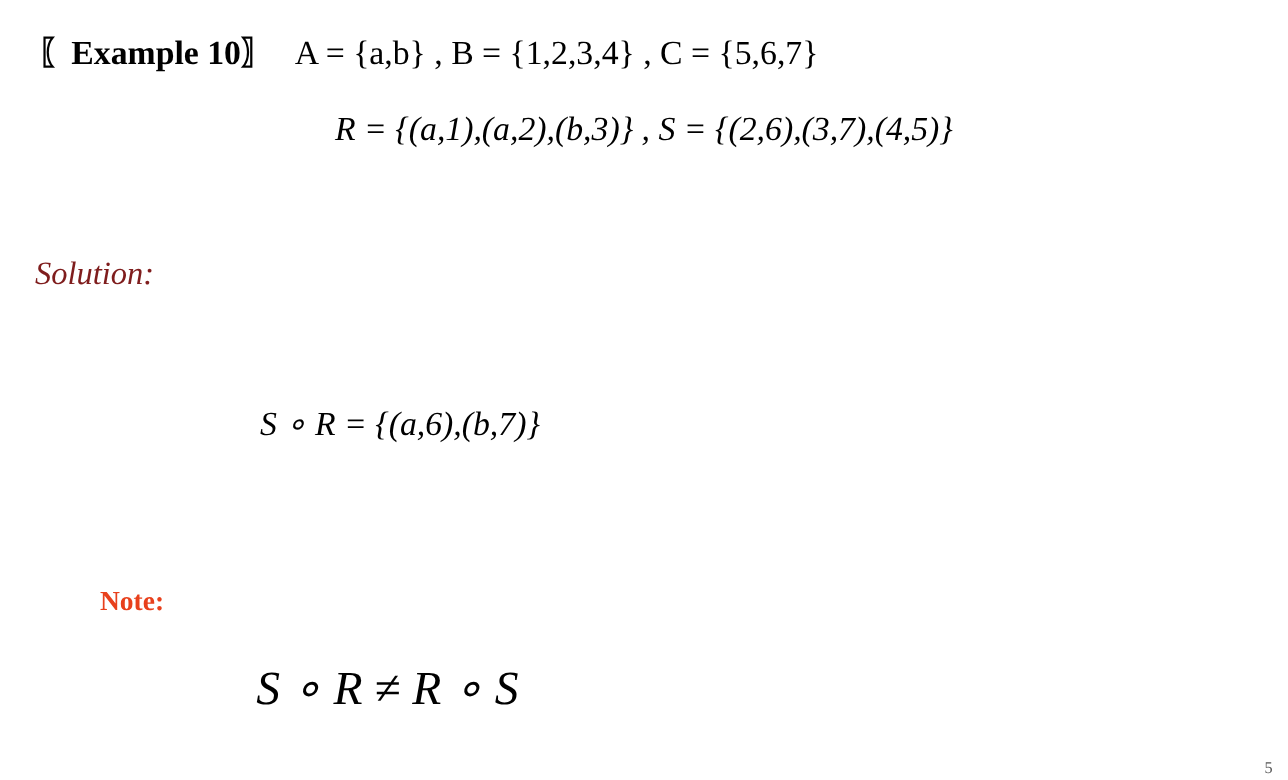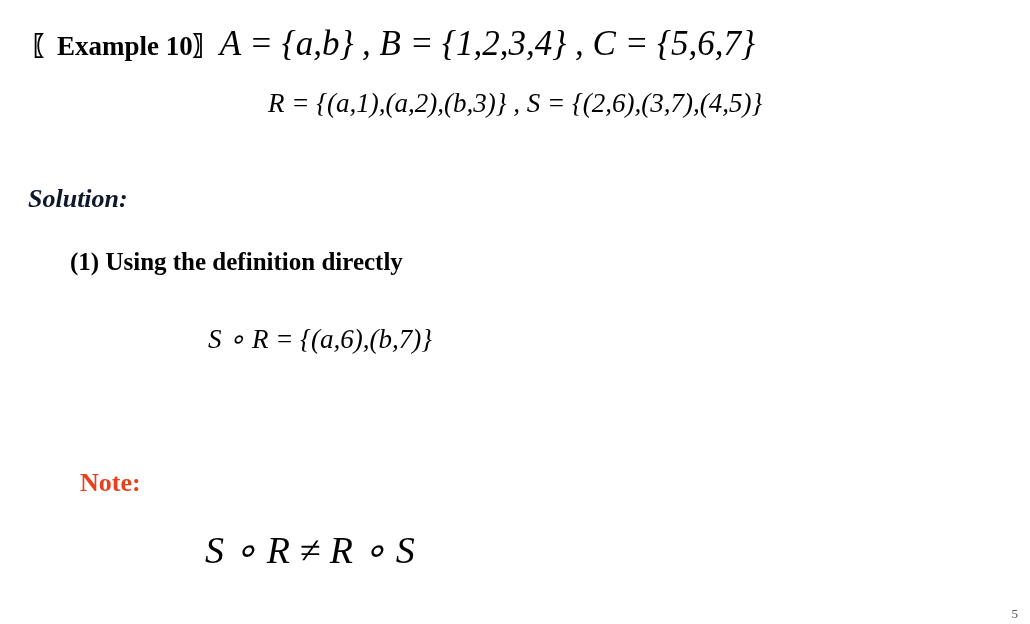--- a/index.html
+++ b/index.html
@@ -31,43 +31,43 @@
     white-space: nowrap;
     text-align: right;
   }
   .example-label {
     font-family: "Liberation Serif", serif;
     font-weight: bold;
     font-size: 27px;
     letter-spacing: 0px;
   }
   .example-math {
-    font-size: 35px;
-    font-style: italic;
+    margin-left: 16px;
+    font-size: 27px;
   }
 
   
   .math-row {
     position: absolute;
     white-space: nowrap;
     font-size: 27px;
     font-style: italic;
   }
   .row-rs   { left: 268px; top: 88px; }
   .row-comp { left: 255px; top: 146px; }
 
   
   .solution {
     position: absolute;
     left: 28px;
-    top: 184px;
+    top: 204px;
     font-size: 26px;
-    font-weight: bold;
+    font-weight: normal;
     font-style: italic;
-    color: #0f172a;
+    color: #7f1d1d;
   }
 
   
   .step-one {
     position: absolute;
     left: 70px;
     top: 248px;
     font-size: 25px;
     font-weight: bold;
     font-style: normal;
@@ -76,21 +76,21 @@
 
   
   .row-res1 { left: 208px; top: 323px; }
   .row-res2 { left: 208px; top: 385px; }
 
   
   .note {
     position: absolute;
     left: 80px;
     top: 468px;
-    font-size: 26px;
+    font-size: 22px;
     font-weight: bold;
     color: #e8401c;
     font-style: normal;
     text-align: center;
   }
 
   
   .row-final { left: 205px; top: 528px; font-size: 38px; }
 
   
@@ -111,21 +111,20 @@
   <div class="example-line">
     <span class="example-label">〖Example 10〗</span>
     <span class="example-math">A = {a,b} , B = {1,2,3,4} , C = {5,6,7}</span>
   </div>
 
   <div class="math-row row-rs">R = {(a,1),(a,2),(b,3)} , S = {(2,6),(3,7),(4,5)}</div>
 
 
   <div class="solution">Solution:</div>
 
-  <div class="step-one">(1)  Using the definition directly</div>
 
   <div class="math-row row-res1">S ∘ R = {(a,6),(b,7)}</div>
 
 
   <div class="note">Note:</div>
 
   <div class="math-row row-final">S ∘ R ≠ R ∘ S</div>
 
   <div class="page-number">5</div>
 

